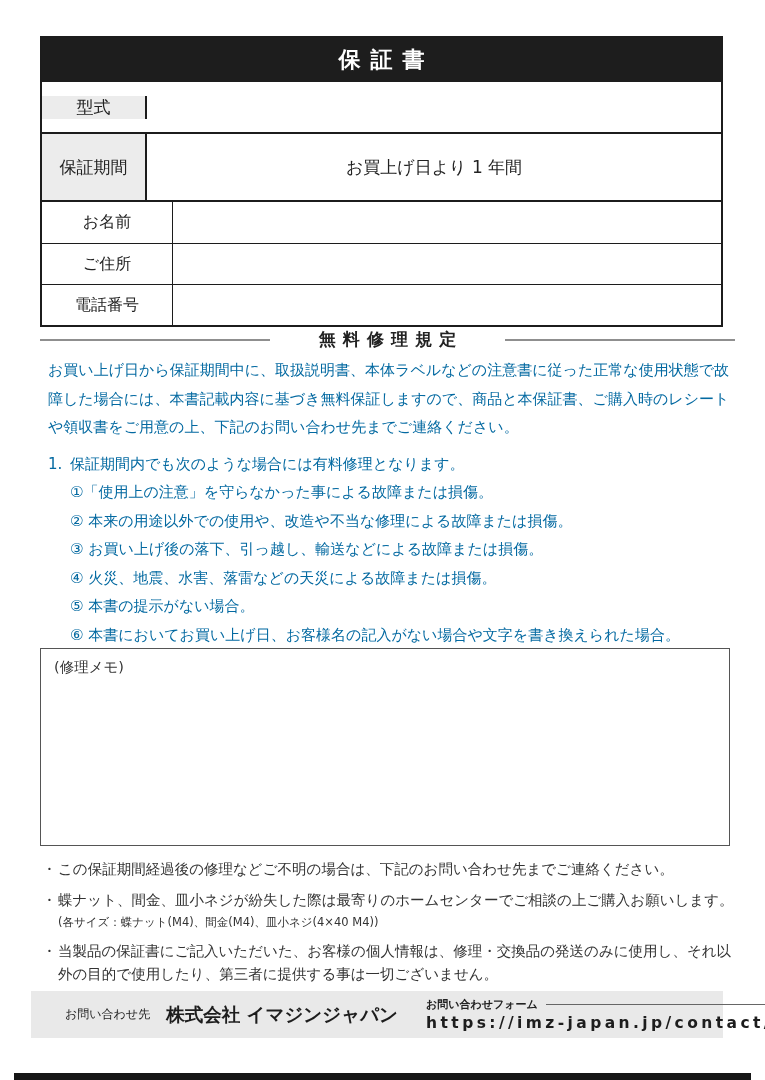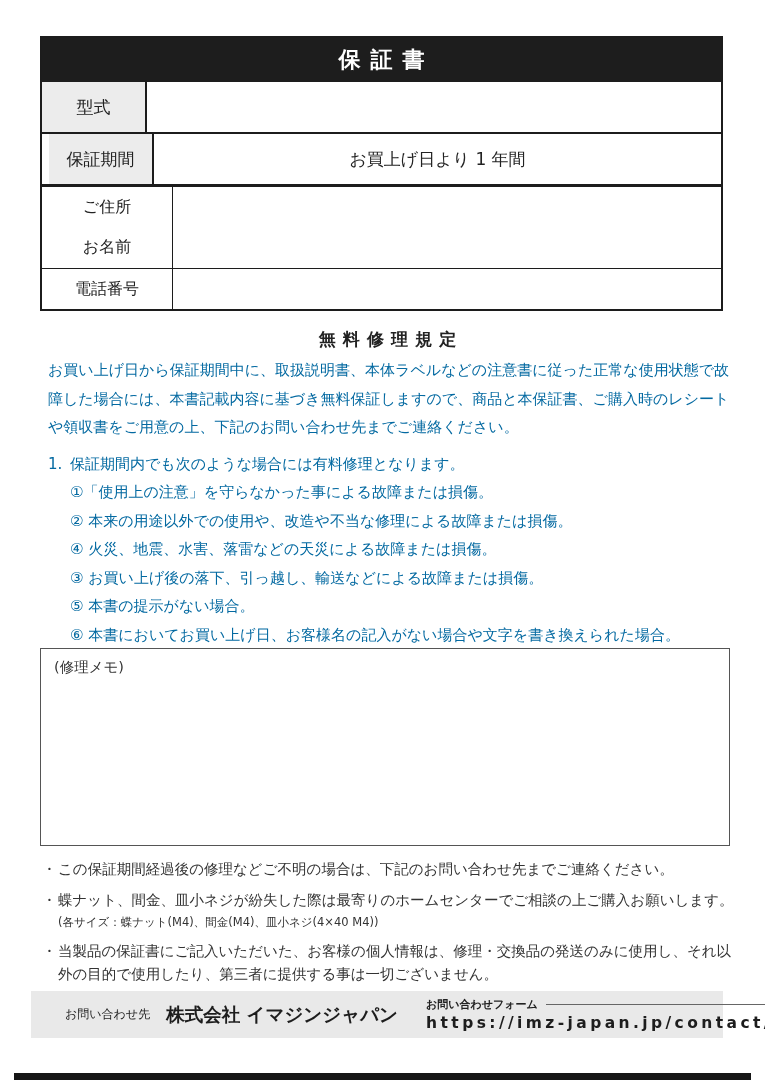--- a/index.html
+++ b/index.html
@@ -20,34 +20,34 @@
     font-size:22px; font-weight:bold; letter-spacing:0.45em; text-indent:0.45em;
   }
   .trow { display:flex; border-top:2px solid #1c1c1c; }
   .tlabel {
     width:105px; background:#ececec; border-right:2px solid #1c1c1c;
     display:flex; align-items:center; justify-content:center;
     font-size:17px; color:#222;
   }
   .tvalue { flex:1; display:flex; align-items:center; justify-content:center; font-size:17px; color:#222; }
   .row-model { height:50px; }
-  .row-period { height:52px;padding-left:7px; }
+  .row-period { height:68px; }
   .cust-rows { flex:1; display:flex; flex-direction:column; }
   .crow { display:flex; height:41px; border-top:1.5px solid #1c1c1c; }
   .crow.first { border-top:none; }
   .clabel {
     width:131px; border-right:1.5px solid #1c1c1c; background:#fff;
     display:flex; align-items:center; justify-content:center; font-size:16px; color:#222;
   }
   .cvalue { flex:1; }
 
   
   .section-heading {
     position:absolute; left:40px; top:328px; width:695px;
-    display:flex; align-items:center;flex-direction:column;
+    display:flex; align-items:center;
   }
   .section-heading .line { flex:1; height:2px; background:#8f8f8f; }
   .section-heading .htext {
     padding:0 42px; font-size:17px; font-weight:bold; color:#222;
     letter-spacing:0.42em; text-indent:0.42em; white-space:nowrap;
   }
 
   
   .terms { position:absolute; left:48px; top:356px; width:690px; font-size:15px; color:#0369a1; }
   .intro { line-height:1.9; margin-bottom:9px; }
@@ -91,38 +91,38 @@
   .bottom-edge { position:absolute; left:14px; right:14px; bottom:0; height:7px; background:#161616; }
 </style>
 </head>
 <body>
 
 <div class="page">
 
   <div class="wtable">
     <div class="wtable-title">保証書</div>
 
-    <div class="trow row-model first-data" style="border-top:none;">
+    <div class="trow row-model first-data" style="border-top:none;align-items:center;">
       <div class="tlabel">型式</div>
       <div class="tvalue"></div>
     </div>
 
     <div class="trow row-period">
       <div class="tlabel">保証期間</div>
       <div class="tvalue">お買上げ日より 1 年間</div>
     </div>
 
     <div class="trow">
       <div class="cust-rows">
+        <div class="crow first">
+          <div class="clabel">お名前</div>
+          <div class="cvalue"></div>
+        </div>
         <div class="crow">
           <div class="clabel">ご住所</div>
-          <div class="cvalue"></div>
-        </div>
-        <div class="crow first">
-          <div class="clabel">お名前</div>
           <div class="cvalue"></div>
         </div>
         <div class="crow">
           <div class="clabel">電話番号</div>
           <div class="cvalue"></div>
         </div>
       </div>
     </div>
   </div>
 
@@ -135,22 +135,22 @@
   <div class="terms">
     <div class="intro">お買い上げ日から保証期間中に、取扱説明書、本体ラベルなどの注意書に従った正常な使用状態で故障した場合には、本書記載内容に基づき無料保証しますので、商品と本保証書、ご購入時のレシートや領収書をご用意の上、下記のお問い合わせ先までご連絡ください。</div>
 
     <div class="num-item">
       <span class="num">1.</span>
       <span class="ntext">保証期間内でも次のような場合には有料修理となります。</span>
     </div>
     <div class="subitems">
       <div class="subitem">①「使用上の注意」を守らなかった事による故障または損傷。</div>
       <div class="subitem">② 本来の用途以外での使用や、改造や不当な修理による故障または損傷。</div>
+      <div class="subitem">③ お買い上げ後の落下、引っ越し、輸送などによる故障または損傷。</div>
       <div class="subitem">④ 火災、地震、水害、落雷などの天災による故障または損傷。</div>
-      <div class="subitem">③ お買い上げ後の落下、引っ越し、輸送などによる故障または損傷。</div>
       <div class="subitem">⑤ 本書の提示がない場合。</div>
       <div class="subitem">⑥ 本書においてお買い上げ日、お客様名の記入がない場合や文字を書き換えられた場合。</div>
     </div>
 
     <div class="num-item" style="margin-top:8px;">
       <span class="num">2.</span>
       <span class="ntext">本書は日本国内においてのみ有効です。(This warranty is valid only in Japan.)</span>
     </div>
 
     <div class="num-item" style="margin-top:7px;">

